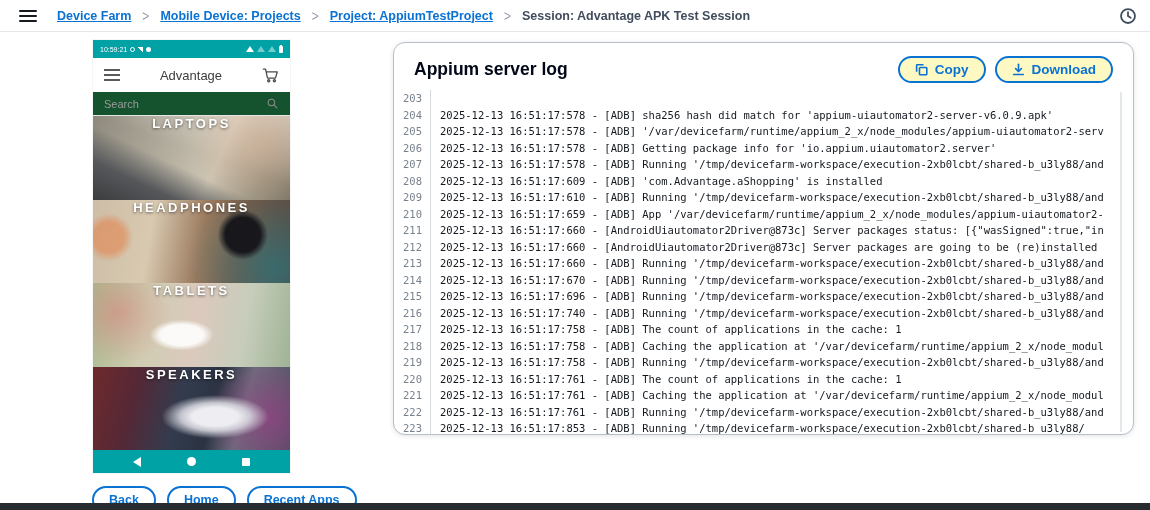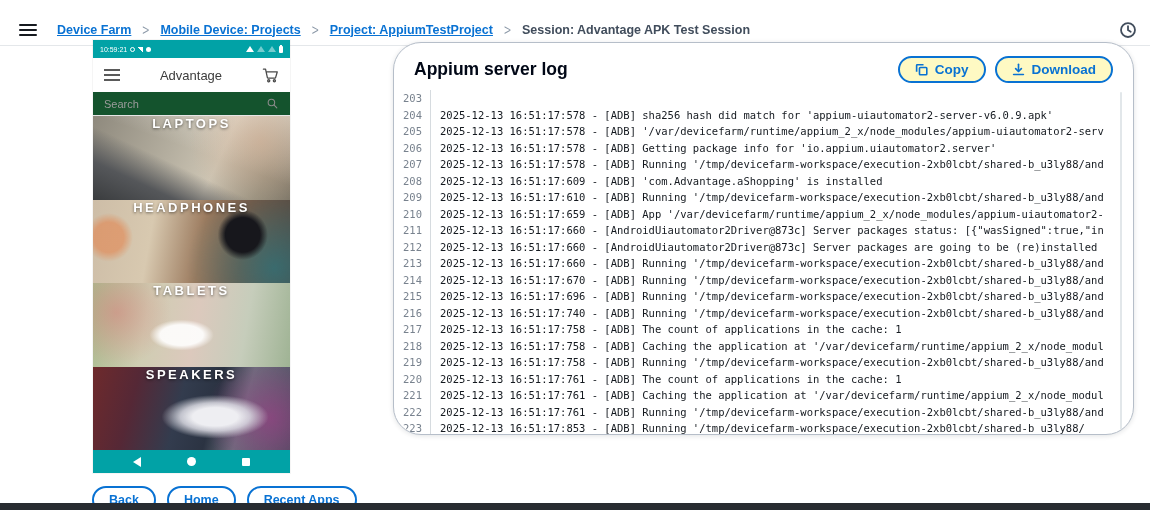--- a/index.html
+++ b/index.html
@@ -6,21 +6,21 @@
   html,body { width:1150px; height:510px; }
   body {
     position: relative;
     font-family: "Liberation Sans", sans-serif;
     background: #fff;
     overflow: hidden;
   }
 
   
   .topbar {
-    position:absolute; top:14px; left:0; right:0; height:32px;
+    position:absolute; top:0; left:0; right:0; height:32px;
     background:#fff; border-bottom:1px solid #e4e7ea;
     display:flex; align-items:center;
   }
   .hamburger { width:18px; display:flex; flex-direction:column; gap:3px; margin:0 20px 0 19px; cursor:pointer; }
   .hamburger i { display:block; height:2px; background:#16191f; border-radius:1px; }
   .breadcrumb { display:flex; align-items:center; gap:11px; font-size:12.5px; font-weight:700; white-space:nowrap; }
   .crumb-link { color:#0972d3; text-decoration:underline; cursor:pointer; }
   .crumb-sep { color:#8c99a8; font-weight:400; font-size:12px; transform:scaleY(1.2); }
   .crumb-current { color:#414d5c; }
   .timer-btn { position:absolute; right:13px; top:7px; width:18px; height:18px; cursor:pointer; background:none; border:none; }
@@ -76,21 +76,21 @@
   .nv-recent { width:8px; height:8px; background:#fff; border-radius:1px; cursor:pointer; }
 
   
   .dev-btns { position:absolute; left:92px; top:486px; display:flex; gap:11px; }
   .pill-btn { border:2px solid #0972d3; color:#0972d3; background:#fff; border-radius:16px; font-weight:700; font-size:12.5px; padding:5px 15px; font-family:inherit; cursor:pointer; white-space:nowrap; }
 
   .bottom-strip { position:absolute; left:0; right:0; bottom:0; height:7px; background:#282c31; z-index:5; }
 
   
   .log-card { position:absolute; left:393px; top:42px; width:741px; height:393px; background:#fff;
-    border:1px solid #b6bec9; border-radius:28px; box-shadow:0 1px 5px rgba(0,28,36,.12);
+    border:1px solid #b6bec9; border-radius:12px; box-shadow:0 1px 5px rgba(0,28,36,.12);
     display:flex; flex-direction:column; overflow:hidden; }
   .log-header { display:flex; align-items:center; justify-content:space-between; padding:13px 20px 7px 20px; }
   .log-title { font-size:17.5px; font-weight:700; color:#000716; }
   .log-actions { display:flex; gap:9px; }
   .cw-btn { display:inline-flex; align-items:center; gap:7px; border:2px solid #0972d3; border-radius:20px;
     background:#fef9c3; color:#0972d3; font-weight:700; font-size:13.5px; padding:4px 15px; cursor:pointer; font-family:inherit; }
   .cw-btn svg { width:13px; height:13px; }
 
   .log-body { flex:1; position:relative; overflow:hidden;
     font-family:"DejaVu Sans Mono", monospace; font-size:10.5px; line-height:16.5px; color:#14191f; cursor:default; }

